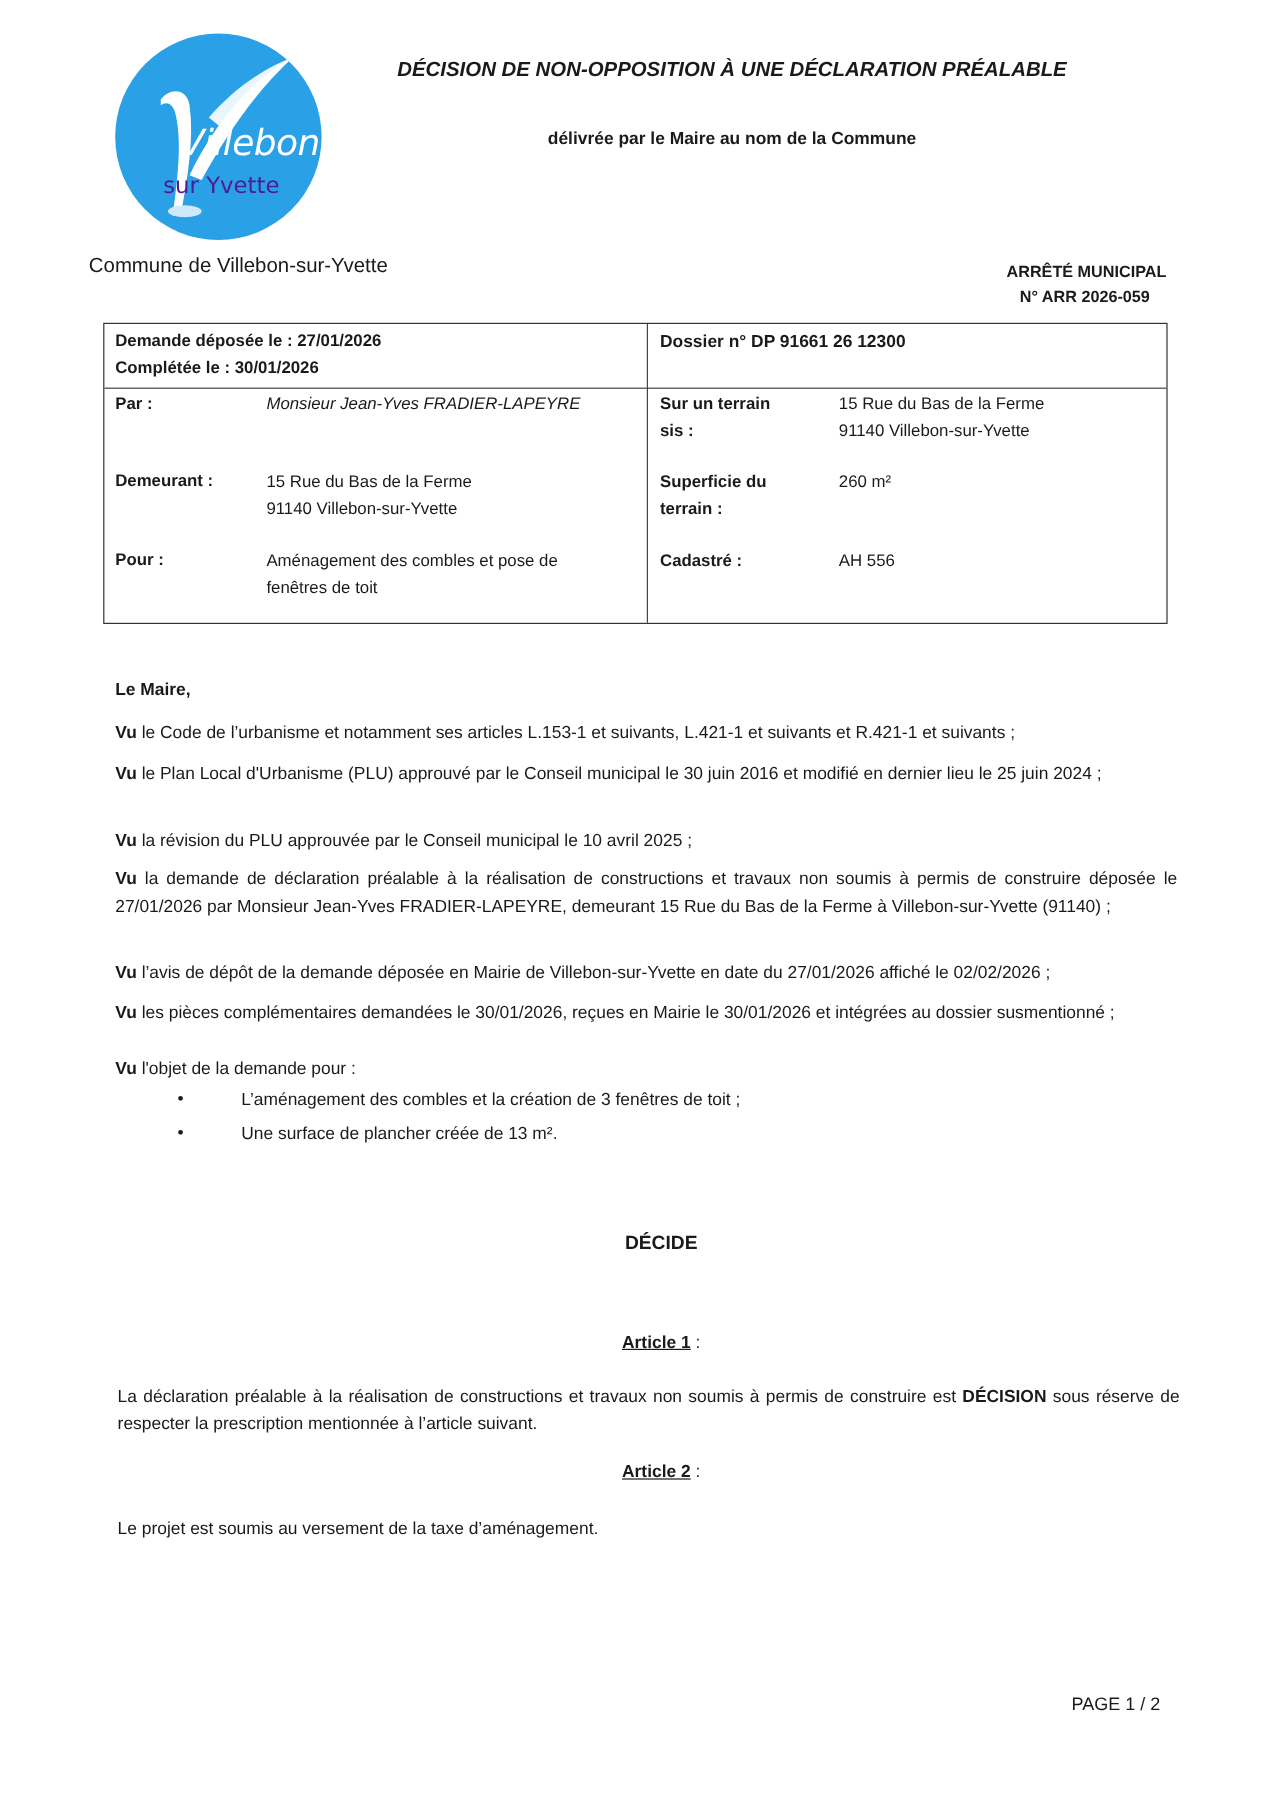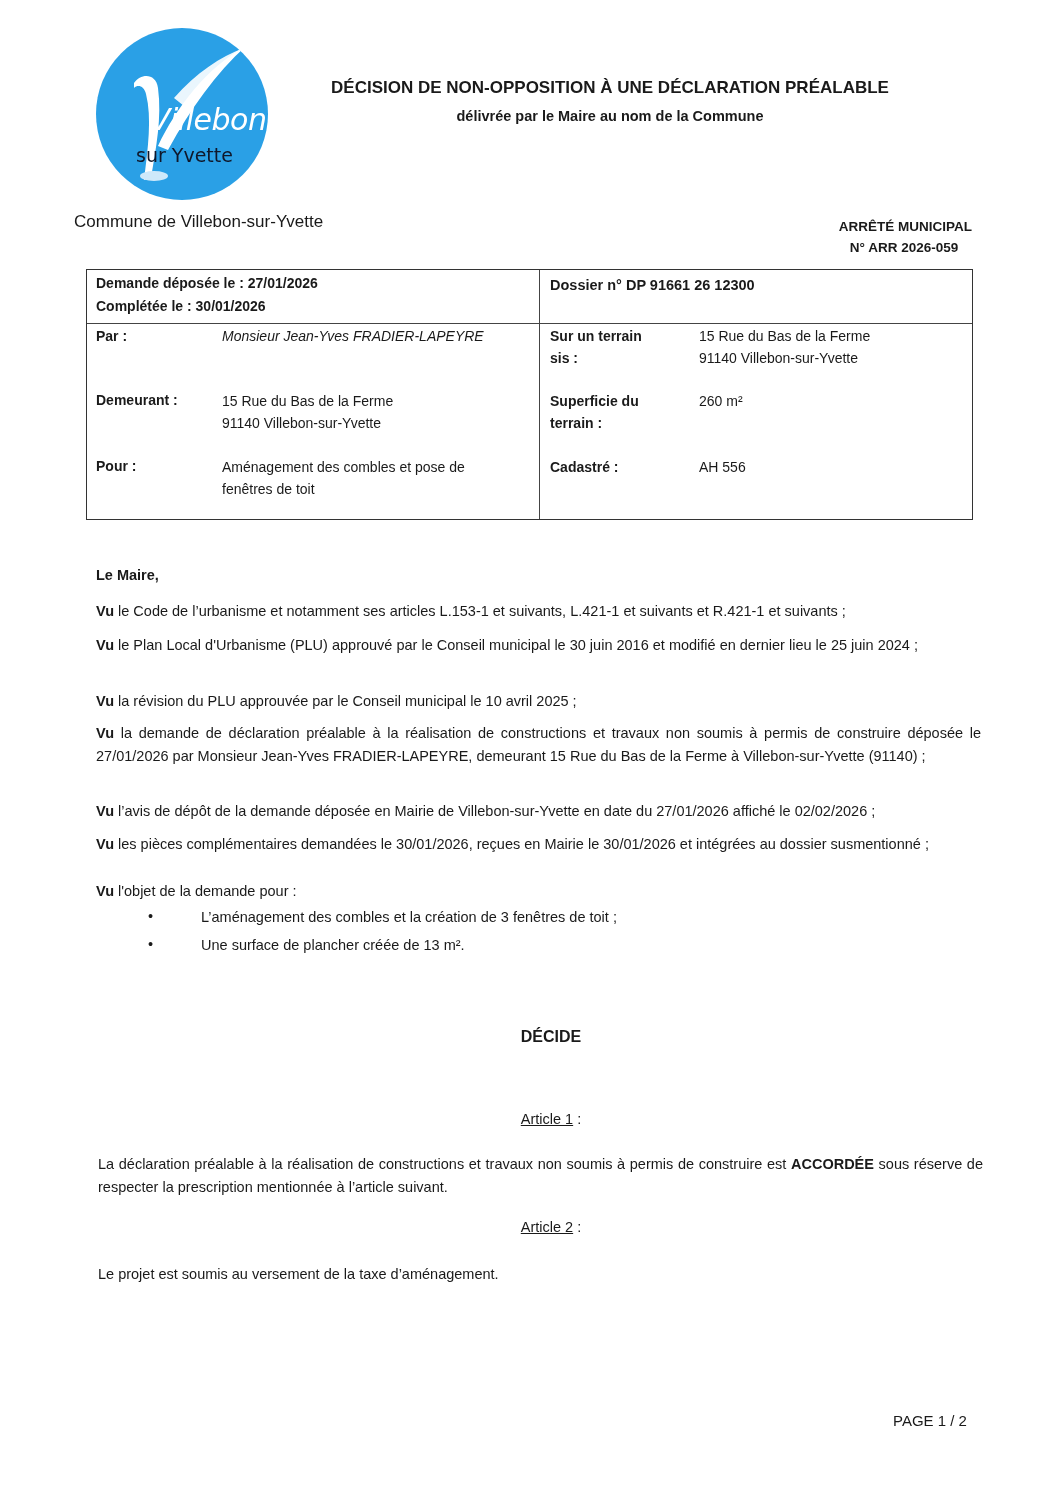--- a/index.html
+++ b/index.html
@@ -12,26 +12,26 @@
   .logo {
     left: 96px; top: 28px; width: 172px; height: 172px; border-radius: 50%;
     background: #2aa0e6; overflow: hidden;
   }
   .logo svg { position: absolute; left: 0; top: 0; }
   .logo-text-1 {
     position: absolute; left: 54px; top: 74px; color: #fff;
     font-family: "DejaVu Sans", sans-serif; font-style: italic; font-size: 30px; letter-spacing: -0.5px;
   }
   .logo-text-2 {
-    position: absolute; left: 40px; top: 116px; color: #0f172a;
+    position: absolute; left: 40px; top: 116px; color: #4c1d95;
     font-family: "DejaVu Sans", sans-serif; font-size: 19px;
   }
   .title {
-    left: 310px; top: 78px; width: 600px; text-align: center;
-    font-weight: bold; font-size: 17px;
+    left: 310px; top: 48px; width: 600px; text-align: center;
+    font-weight: bold; font-size: 17px; font-style: italic;
   }
   .subtitle {
     left: 310px; top: 108px; width: 600px; text-align: center;
     font-weight: bold; font-size: 14.5px;
   }
   .commune { left: 74px; top: 212px; font-size: 17px; }
   .arrete-1 { left: 800px; top: 219px; width: 172px; text-align: right; font-weight: bold; font-size: 13.5px; }
   .arrete-2 { left: 800px; top: 240px; width: 152px; text-align: center; padding-left: 28px; font-weight: bold; font-size: 13.5px; }
 
   .info-table {
@@ -43,21 +43,21 @@
   .cell { position: absolute; font-size: 14px; line-height: 22px; }
   .b { font-weight: bold; }
 
   .para { position: absolute; left: 96px; width: 885px; font-size: 14.5px; line-height: 22.5px; text-align: justify; }
   .para .vu { font-weight: bold; }
   .bullet { position: absolute; left: 148px; font-size: 14.5px; }
   .bullet-text { position: absolute; left: 201px; font-size: 14.5px; }
   .center { position: absolute; left: 0; width: 1058px; text-align: center; }
   .decide { top: 1028px; font-weight: bold; font-size: 16px; left: 22px; }
   .article { font-size: 14.5px; left: 22px; }
-  .article u { font-weight: normal; }
+  .article u { font-weight: bold; }
   .footer { left: 893px; top: 1412px; font-size: 15px; font-family: "Liberation Sans", sans-serif; }
 </style>
 </head>
 <body>
 
 <div class="abs logo">
   <svg width="172" height="172" viewBox="0 0 172 172">
     <path d="M38 55 C45 45 60 45 62 60 C66 90 60 120 55 150 L48 152 C52 120 56 90 50 66 C48 58 42 56 38 60 Z" fill="#ffffff"></path>
     <path d="M62 118 C80 80 110 40 150 18 C120 45 95 80 72 122 Z" fill="#ffffff"></path>
     <path d="M78 70 C100 45 125 28 148 20 C125 38 105 55 88 78 Z" fill="#ffffff" opacity="0.9"></path>
@@ -133,21 +133,21 @@
 <div class="bullet-text" style="top:909px;">L’aménagement des combles et la création de 3 fenêtres de toit ;</div>
 <div class="bullet" style="top:936px;">•</div>
 <div class="bullet-text" style="top:937px;">Une surface de plancher créée de 13 m².</div>
 
 <div class="center decide">DÉCIDE</div>
 
 <div class="center article" style="top:1111px;">
   <u>Article 1</u><span> :</span>
 </div>
 <div class="para" style="top:1153px; left:98px;">
-  <span>La déclaration préalable à la réalisation de constructions et travaux non soumis à permis de construire est </span><b>ACCORDÉE</b><span> sous réserve de respecter la prescription mentionnée à l’article suivant.</span>
+  <span>La déclaration préalable à la réalisation de constructions et travaux non soumis à permis de construire est </span><b>DÉCISION</b><span> sous réserve de respecter la prescription mentionnée à l’article suivant.</span>
 </div>
 
 <div class="center article" style="top:1219px;">
   <u>Article 2</u><span> :</span>
 </div>
 <div class="para" style="top:1263px; left:98px;">Le projet est soumis au versement de la taxe d’aménagement.</div>
 
 <div class="abs footer">PAGE 1 / 2</div>
 
 </body></html>

